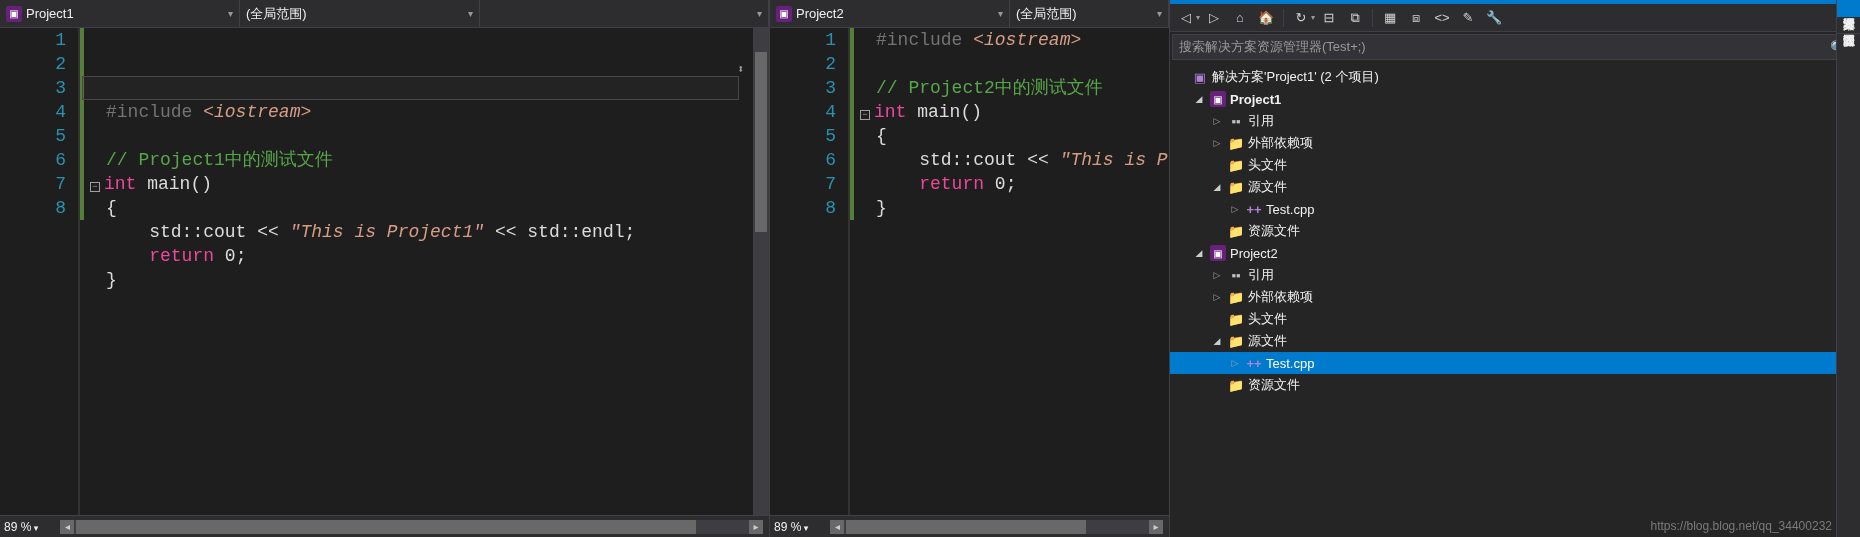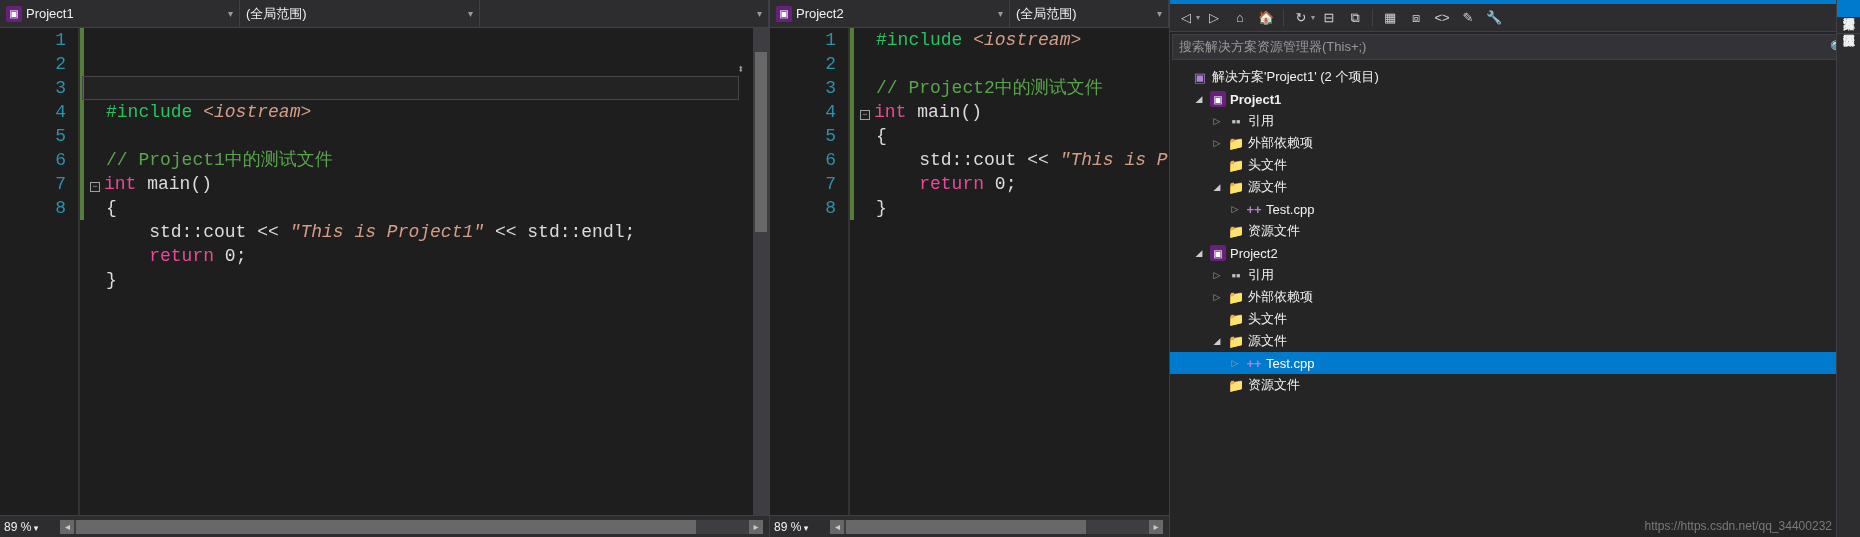--- a/index.html
+++ b/index.html
@@ -82,21 +82,21 @@
 .outline-box {
   border: 1px solid #a0a0a0;
   width: 10px; height: 10px;
   font-size: 9px;
   line-height: 8px;
   text-align: center;
   color: #a0a0a0;
   position: absolute;
   background: #1e1e1e;
 }
-.tok-pp { color: #22c55e; }
+.tok-pp { color: #737373; }
 .tok-str { color: #d69d85; font-style: italic; }
 .tok-cmt { color: #57a64a; }
 .tok-kw { color: #ec4899; }
 .tok-ident { color: #dcdcdc; }
 .highlight-line {
   position: absolute;
   height: 24px;
   left: 2px;
   right: 14px;
   border: 1px solid #464646;
@@ -351,21 +351,21 @@
       <div class="tb-btn">⊟</div>
       <div class="tb-btn">⧉</div>
       <div class="tb-sep"></div>
       <div class="tb-btn">▦</div>
       <div class="tb-btn">⧈</div>
       <div class="tb-btn">&lt;&gt;</div>
       <div class="tb-btn">✎</div>
       <div class="tb-btn">🔧</div>
     </div>
   <div class="sp-search">
-    <span>搜索解决方案资源管理器(This+;)</span>
+    <span>搜索解决方案资源管理器(Test+;)</span>
     <span class="mag">🔍▾</span>
   </div>
   <div class="tree" id="tree">
       <div class="tree-row" style="padding-left: 4px;">
         <span class="tw none"></span>
         <span class="ticon ic-sol">▣</span>
         <span>解决方案'Project1' (2 个项目)</span>
       </div>
       <div class="tree-row" style="padding-left: 22px;">
         <span class="tw expanded"></span>
@@ -435,14 +435,14 @@
       <div class="tree-row" style="padding-left: 40px;">
         <span class="tw none"></span>
         <span class="ticon ic-folder">📁</span>
         <span>资源文件</span>
       </div>
     </div>
   <div class="side-tabs">
     <div class="side-tab active">方案资源管理器</div>
     <div class="side-tab">团队资源管理器</div>
   </div>
-  <div class="watermark">https://https.csdn.net/qq_34400232</div>
+  <div class="watermark">https://blog.blog.net/qq_34400232</div>
 </div>
 
 </body></html>

